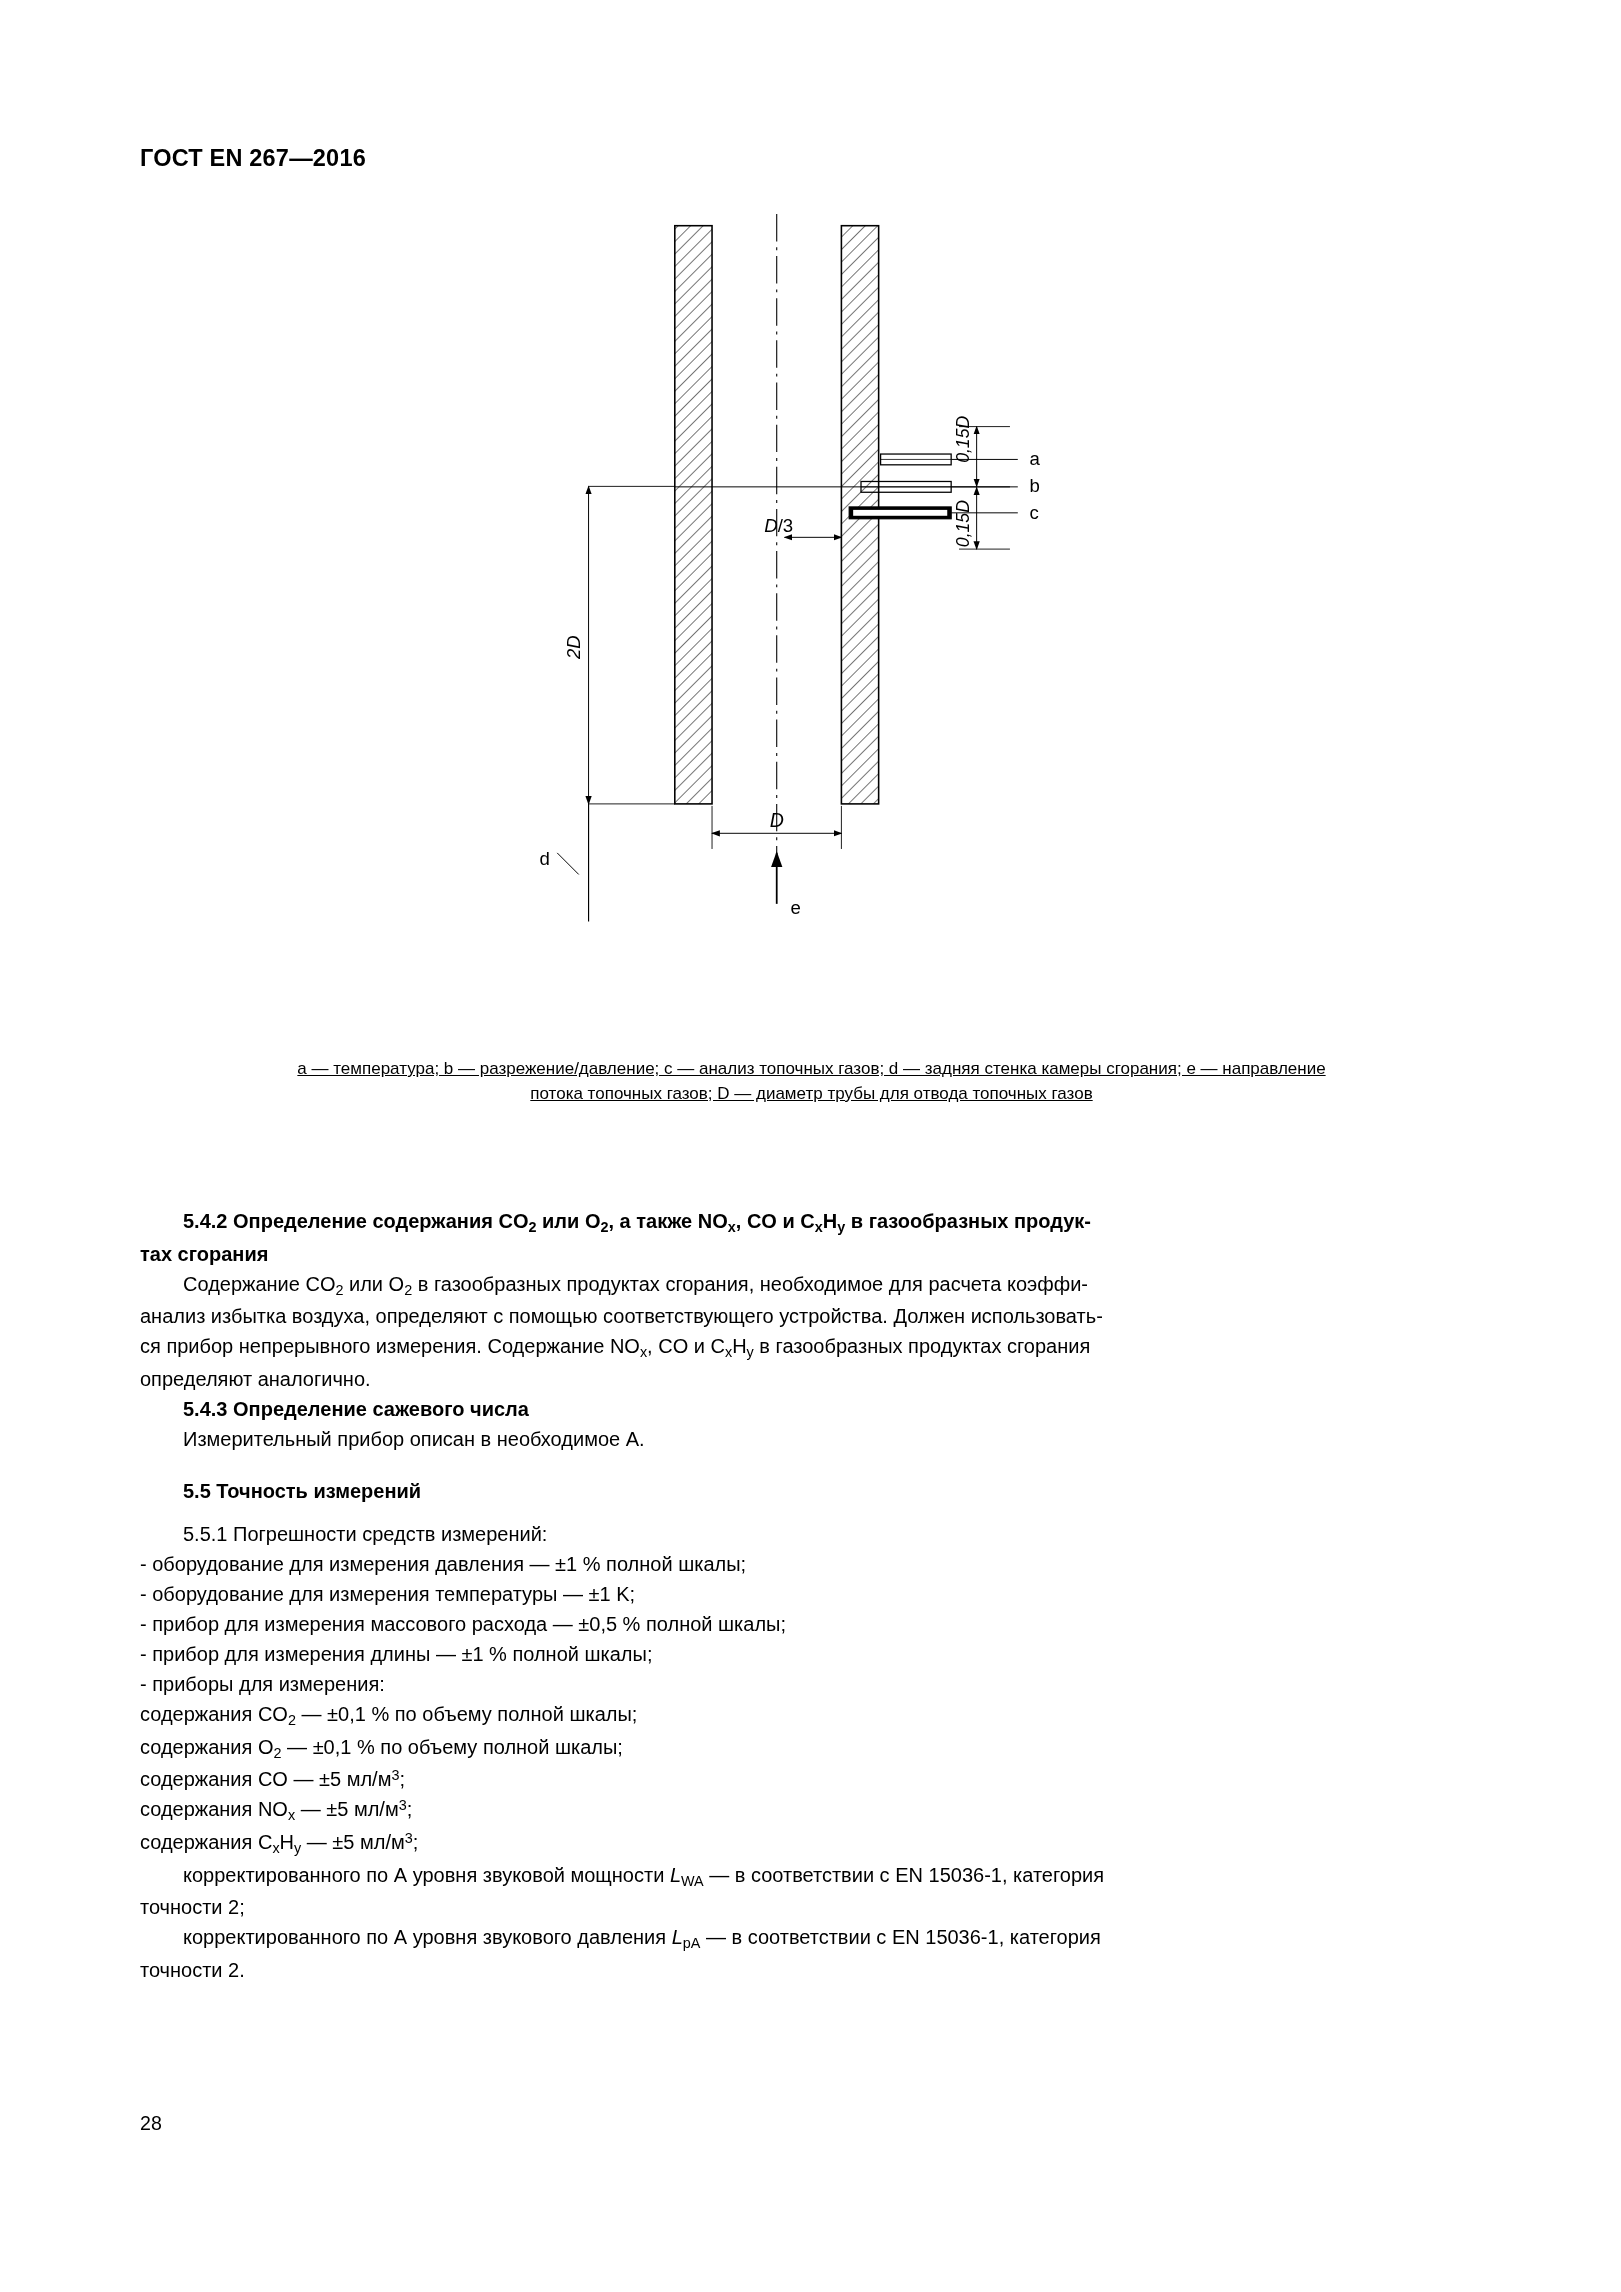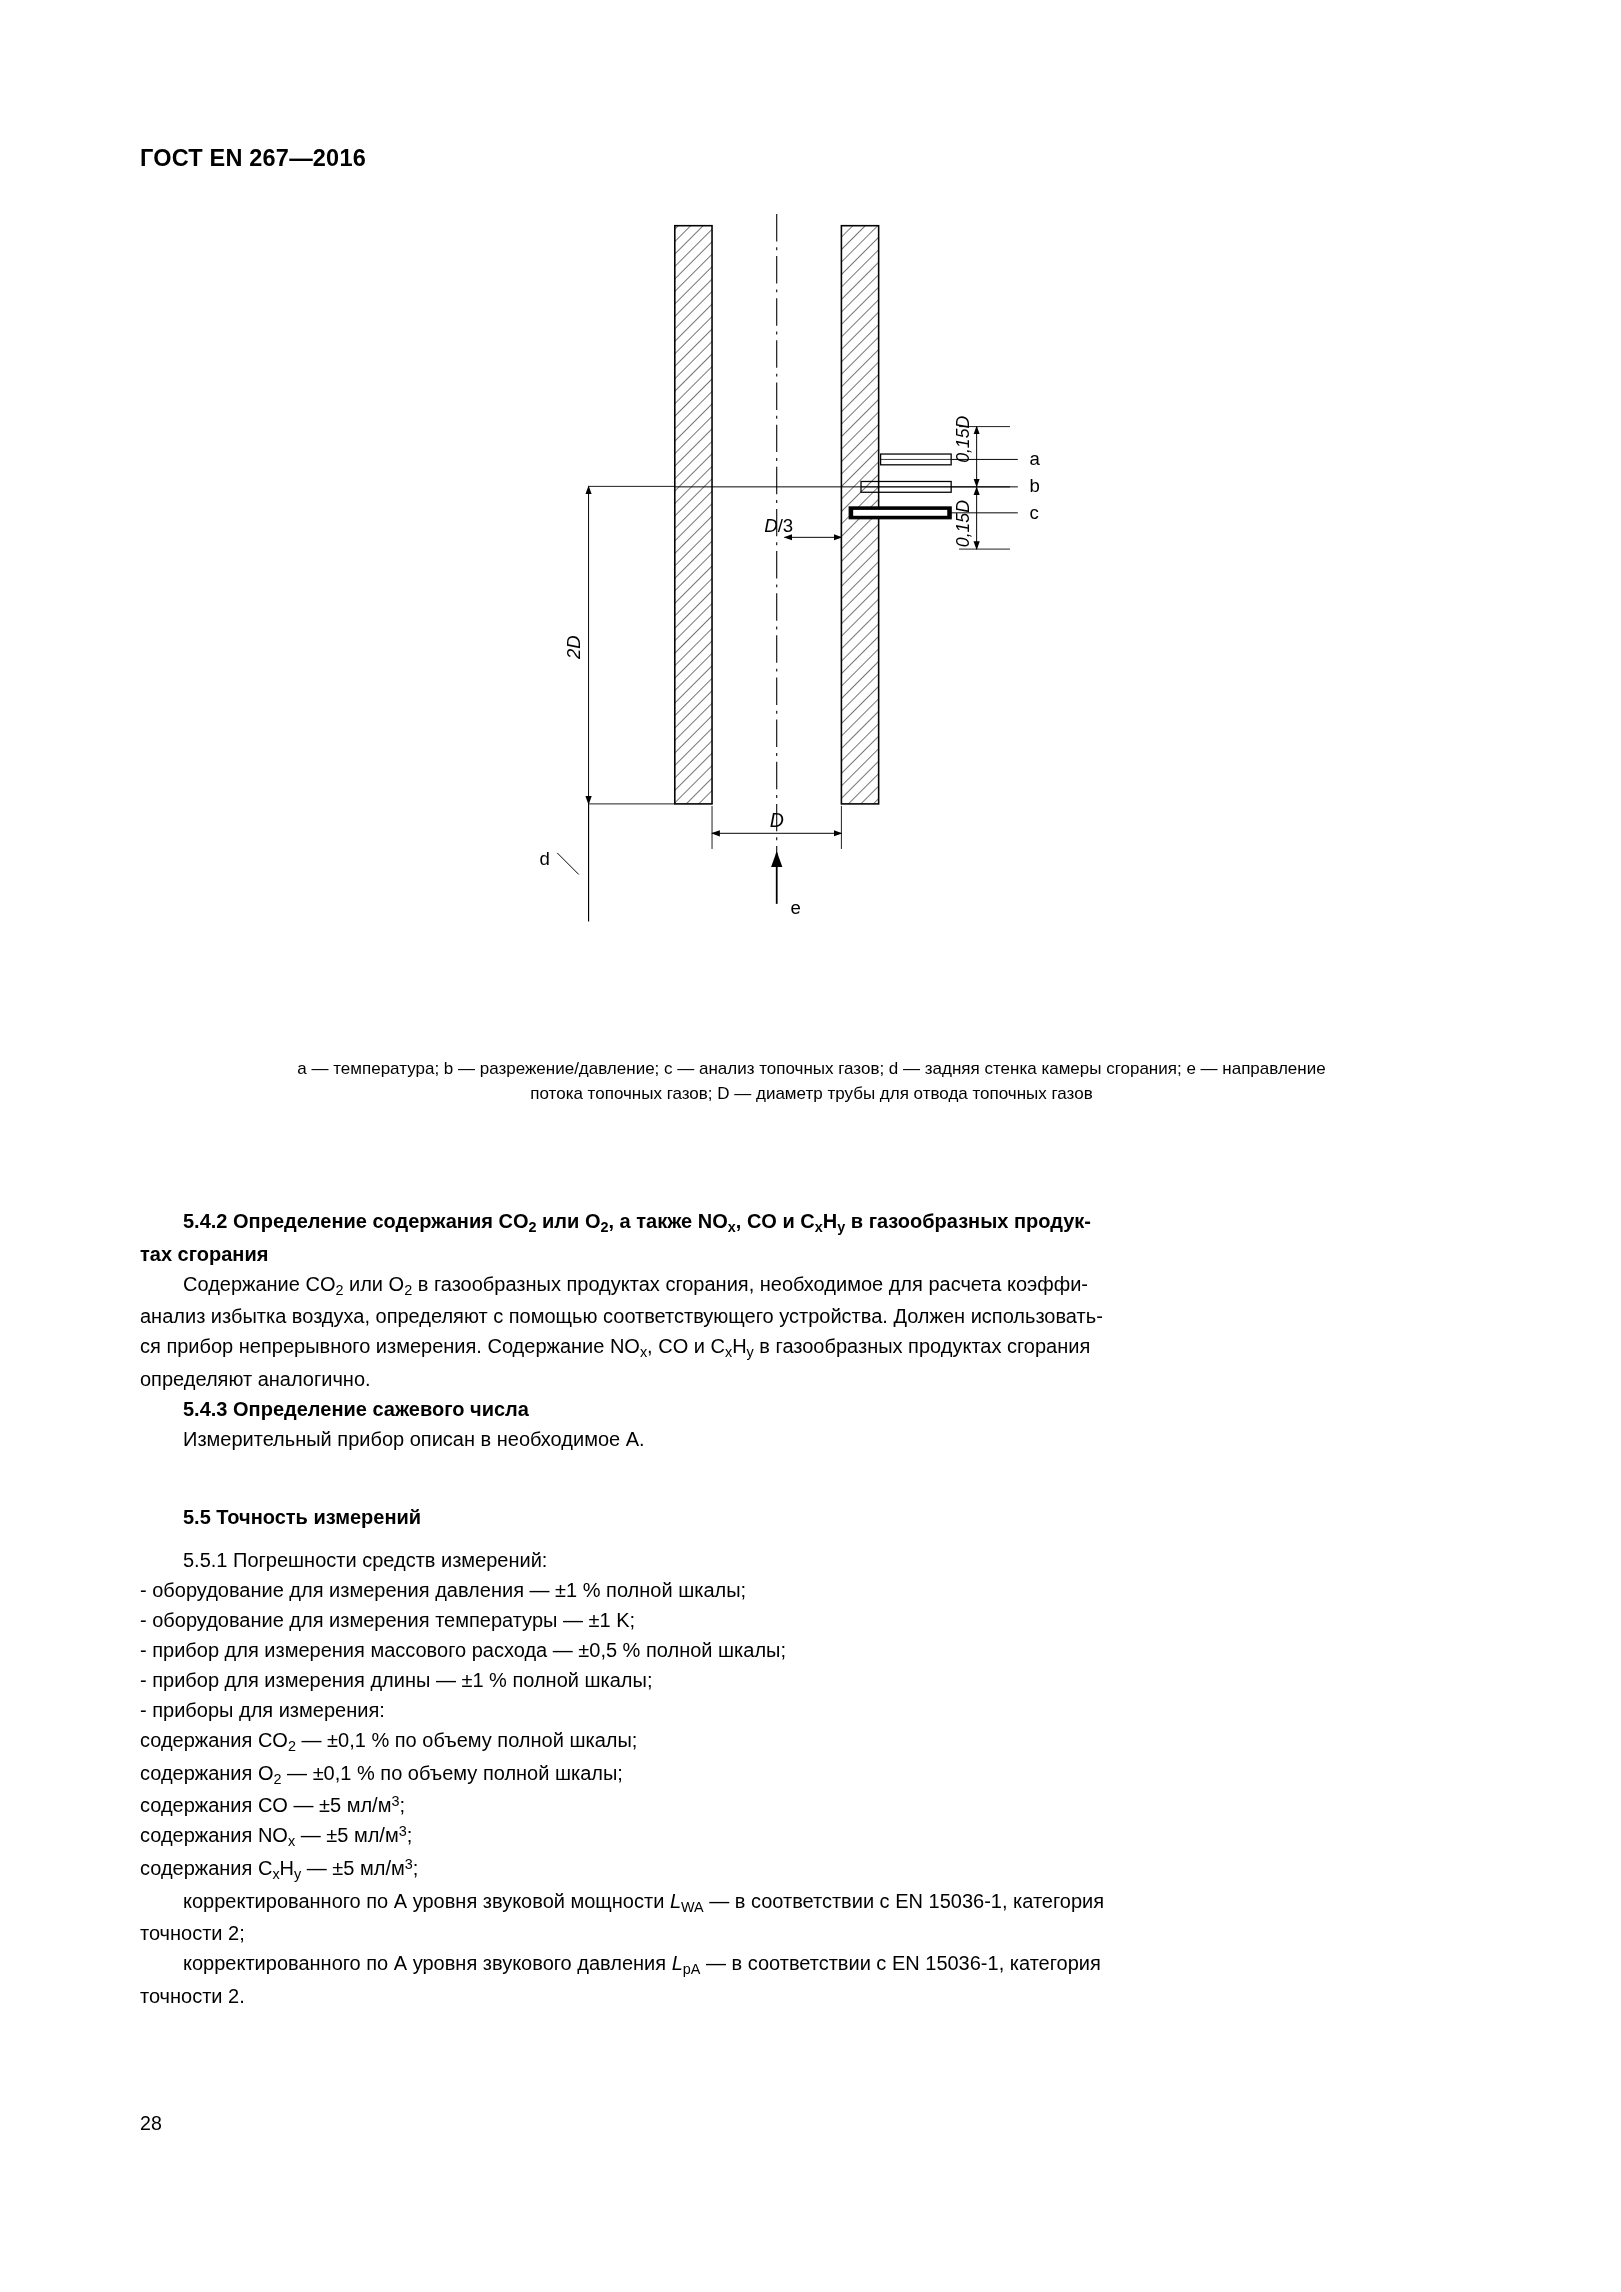--- a/index.html
+++ b/index.html
@@ -42,20 +42,21 @@
     margin: 0 auto;
   }
   .fig-caption-legend {
     position: absolute;
     left: 140px;
     top: 1057px;
     width: 1343px;
     font-size: 17px;
     line-height: 1.45;
     text-align: center;
+    text-decoration: underline;
   }
   .fig-caption-legend .l1 { display: block; }
   .fig-caption-legend .l2 { display: block; }
   .fig-title {
     position: absolute;
     left: 140px;
     top: 1132px;
     width: 1343px;
     font-size: 18.6px;
     line-height: 1.45;
@@ -177,21 +178,21 @@
       <div style="text-indent:43px;">Содержание CO<sub>2</sub> или O<sub>2</sub> в газообразных продуктах сгорания, необходимое для расчета коэффи-</div>
       <div>анализ избытка воздуха, определяют с помощью соответствующего устройства. Должен использовать-</div>
       <div>ся прибор непрерывного измерения. Содержание NO<sub>x</sub>, CO и C<sub>x</sub>H<sub>y</sub> в газообразных продуктах сгорания</div>
       <div>определяют аналогично.</div>
     </div>
 
     <div class="bold" style="text-indent:43px;">5.4.3 Определение сажевого числа</div>
     <div style="text-indent:43px;">Измерительный прибор описан в необходимое А.</div>
 
     <div class="spacer-md"></div>
-    <div class="bold" style="text-indent:43px;margin-top:26px;">5.5 Точность измерений</div>
+    <div class="bold" style="text-indent:43px;">5.5 Точность измерений</div>
     <div class="spacer-sm"></div>
 
     <div>
       <div style="text-indent:43px;">5.5.1 Погрешности средств измерений:</div>
       <div>- оборудование для измерения давления — ±1 % полной шкалы;</div>
       <div>- оборудование для измерения температуры — ±1 K;</div>
       <div>- прибор для измерения массового расхода — ±0,5 % полной шкалы;</div>
       <div>- прибор для измерения длины — ±1 % полной шкалы;</div>
       <div>- приборы для измерения:</div>
       <div>содержания CO<sub>2</sub> — ±0,1 % по объему полной шкалы;</div>

